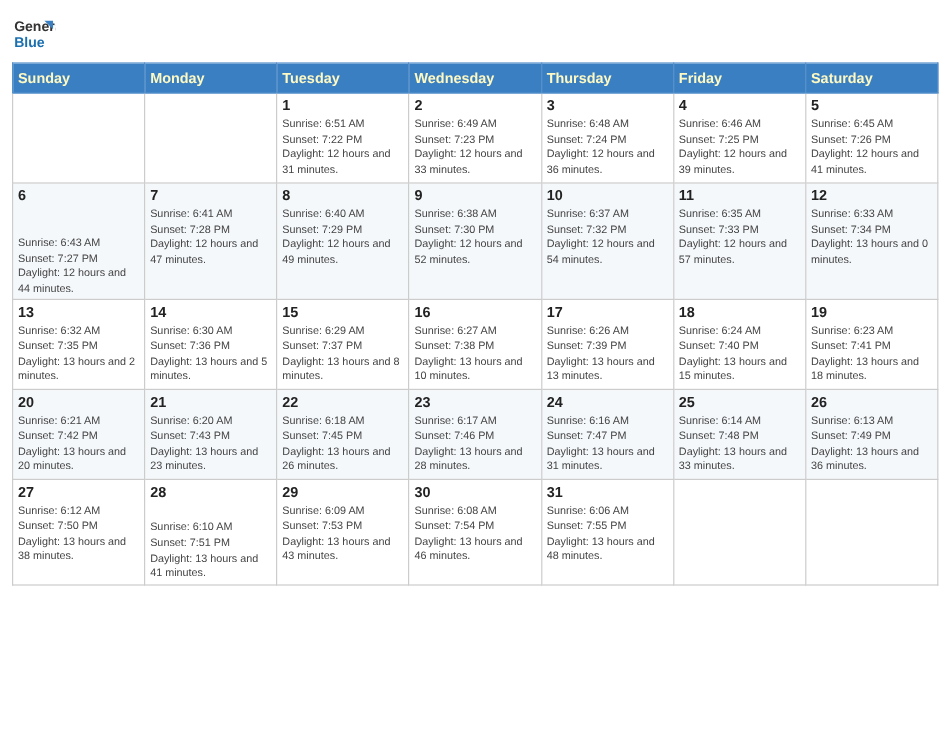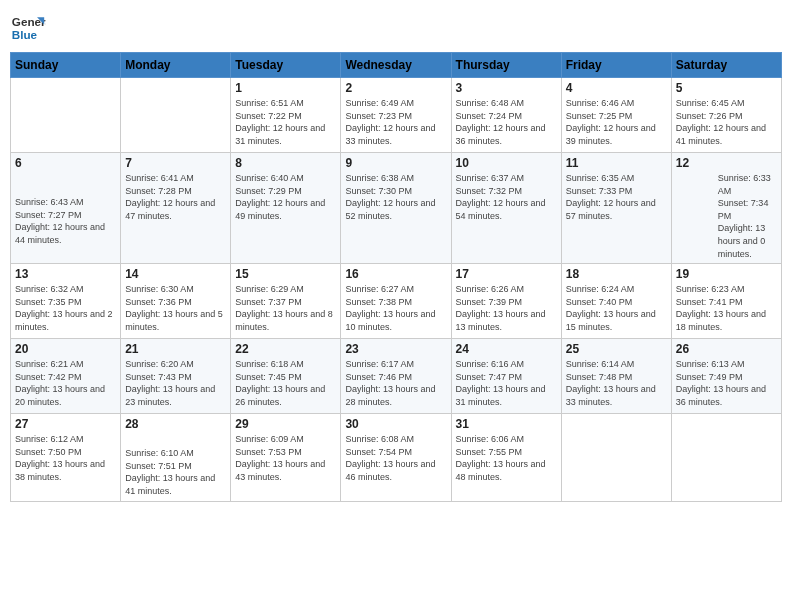--- a/index.html
+++ b/index.html
@@ -37,21 +37,21 @@
       font-size: 14px;
       color: #555;
     }
     table {
       width: 100%;
       border-collapse: collapse;
       table-layout: fixed;
     }
     thead tr th {
       background-color: #3a7fc1;
-      color: #000000;
+      color: #fef9c3;
       font-size: 12px;
       padding: 5px 4px;
       text-align: left;
       font-weight: bold;
       border: 1px solid #5590cc;
     }
     tbody tr td {
       border: 1px solid #ccc;
       vertical-align: top;
       padding: 3px 4px;
@@ -172,21 +172,21 @@
 Daylight: 12 hours and 54 minutes.</div>
         </td>
         <td>
           <span class="day-num">11</span>
           <div class="cell-info" style="white-space: pre-line;">Sunrise: 6:35 AM
 Sunset: 7:33 PM
 Daylight: 12 hours and 57 minutes.</div>
         </td>
         <td>
           <span class="day-num">12</span>
-          <div class="cell-info" style="white-space: pre-line; margin-left: 42px;">Sunrise: 6:33 AM
+          <div class="cell-info" style="white-space: pre-line;">Sunrise: 6:33 AM
 Sunset: 7:34 PM
 Daylight: 13 hours and 0 minutes.</div>
         </td>
       </tr>
       <tr>
         <td>
           <span class="day-num">13</span>
           <div class="cell-info" style="white-space: pre-line;">Sunrise: 6:32 AM
 Sunset: 7:35 PM
 Daylight: 13 hours and 2 minutes.</div>

